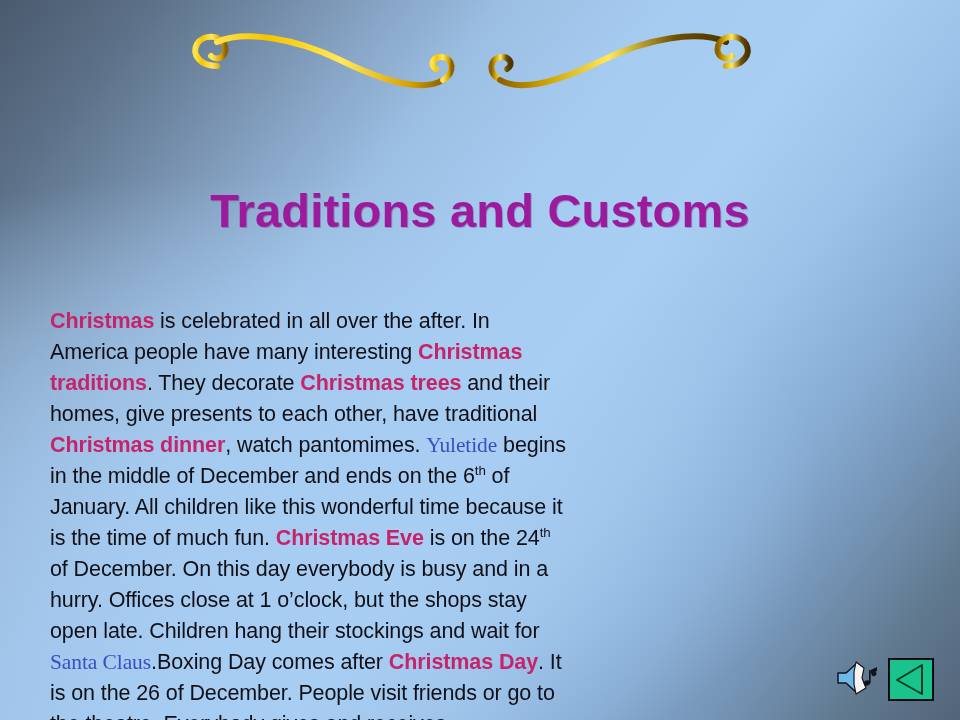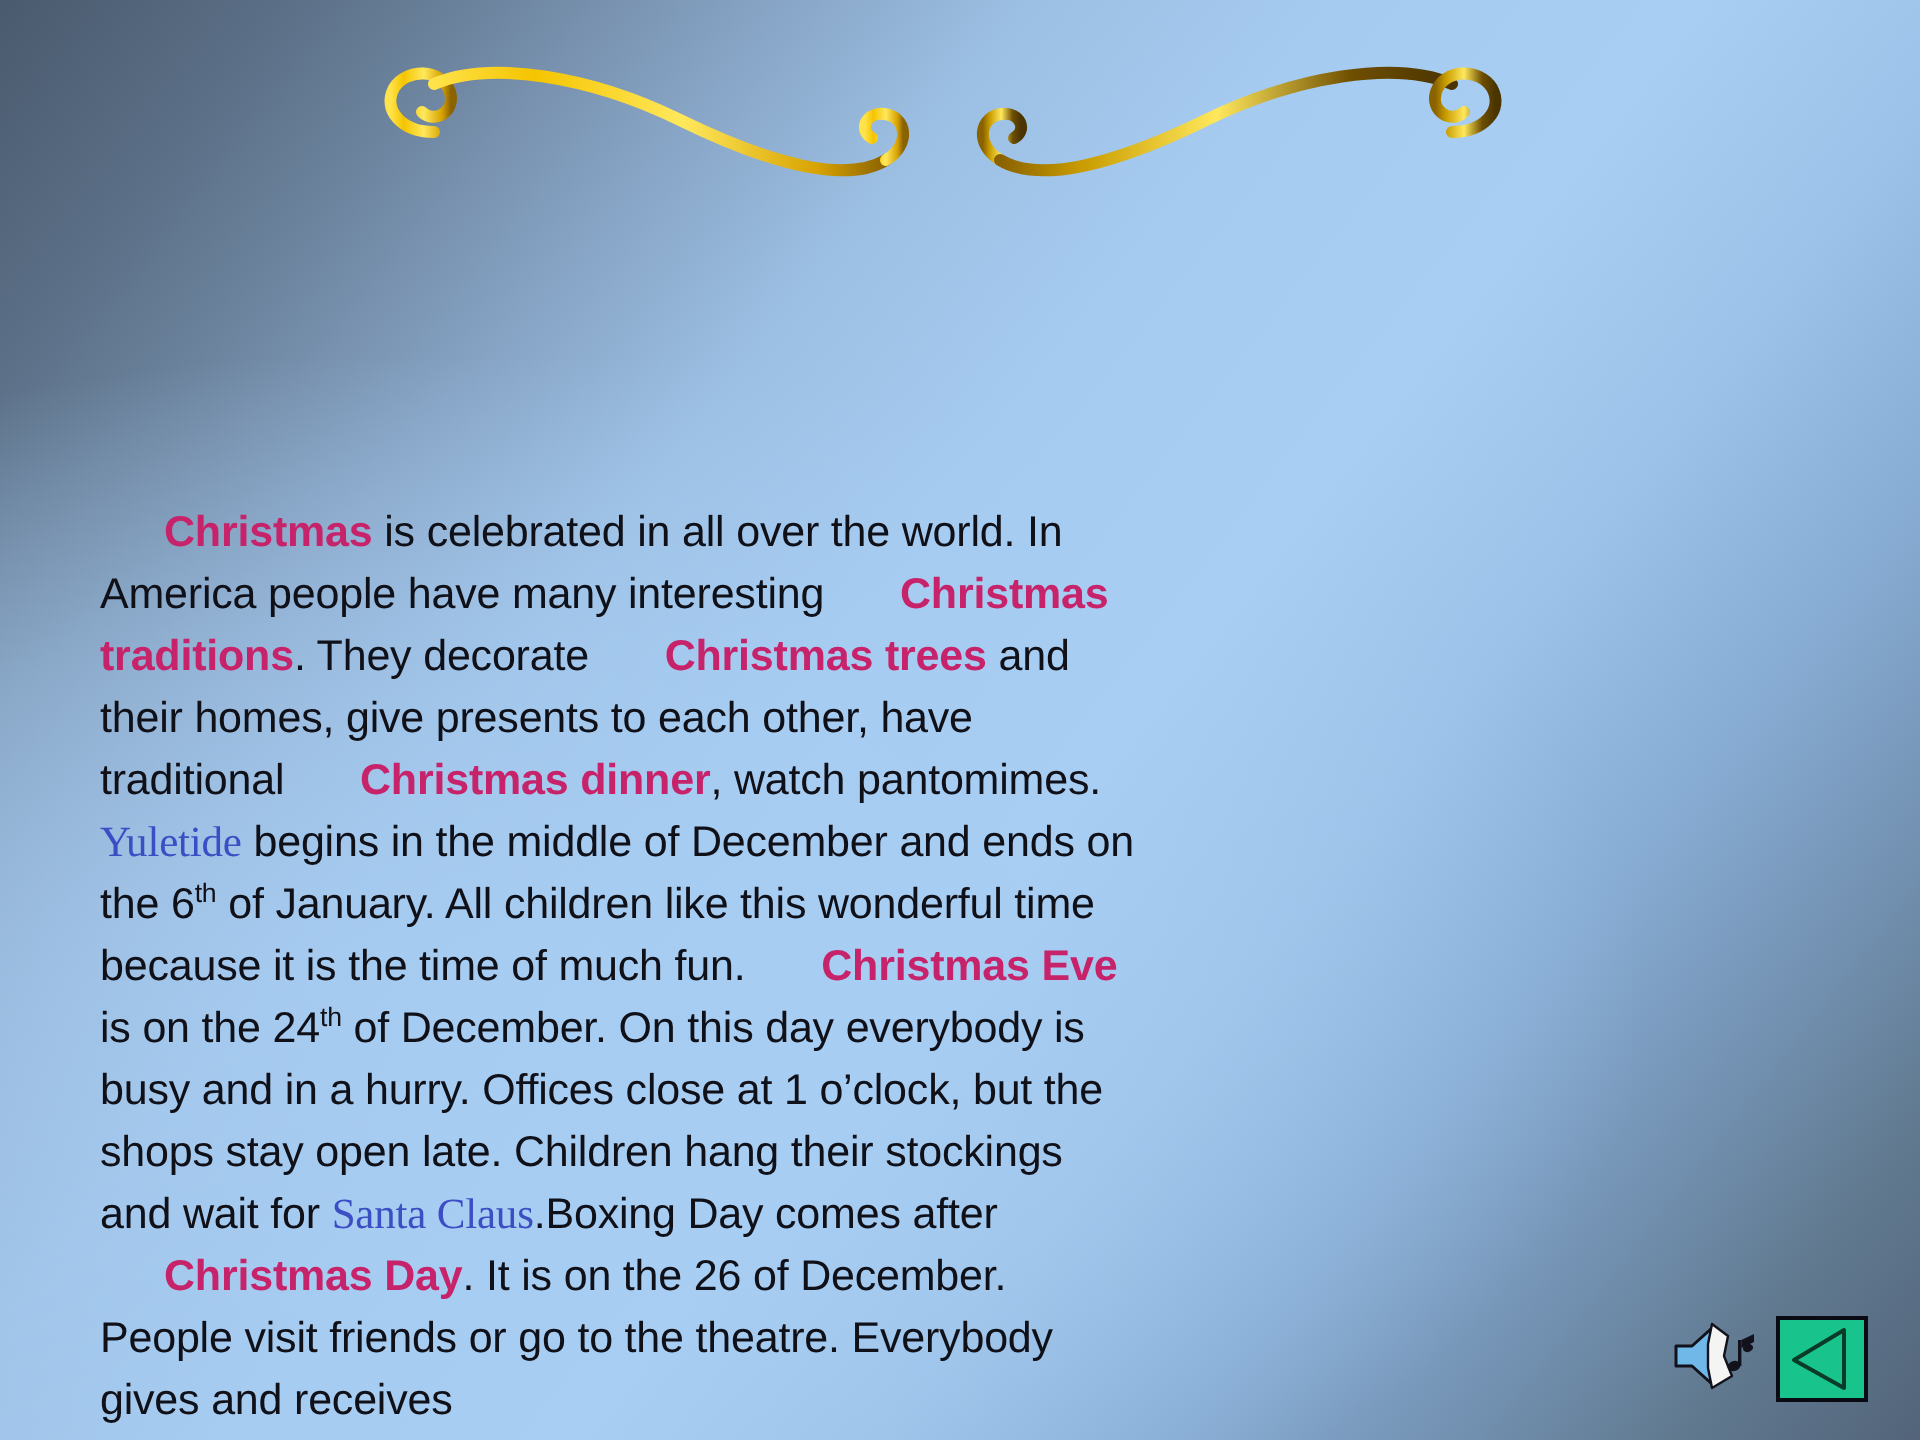--- a/index.html
+++ b/index.html
@@ -81,21 +81,20 @@
     width: 520px;
     font-size: 21.5px;
     line-height: 31px;
     color: #101018;
     letter-spacing: -0.1px;
   }
   .body-text p { margin: 0; }
   .hl-pink {
     color: #c7236b;
     font-weight: bold;
-    margin-left: 32px;
   }
   .hl-blue {
     color: #3b4ec4;
     font-family: Liberation Serif, serif;
   }
   sup {
     font-size: 0.62em;
     vertical-align: super;
     line-height: 0;
     margin-top: 48px;
@@ -166,23 +165,24 @@
                  C 345 70, 383 60, 428 38
                  C 473 16, 523 8, 551 20"></path>
         <path d="M 557 34
                  C 551 40, 540 34, 543 24
                  C 547 12, 565 12, 571 22
                  C 577 33, 567 44, 551 44"></path>
       </g>
     </svg>
   </div>
 
+  <div class="title">Traditions and Customs</div>
 
   <div class="body-text">
-    <p><span class="hl-pink">Christmas</span><span> is celebrated in all over the world.</span>
+    <p><span class="hl-pink">Christmas</span><span> is celebrated in all over the after.</span>
       <span>In America people have many interesting </span><span class="hl-pink">Christmas traditions</span><span>. They decorate </span><span class="hl-pink">Christmas trees</span><span> and their homes, give presents to each other, have traditional </span><span class="hl-pink">Christmas dinner</span><span>, watch  pantomimes. </span><span class="hl-blue">Yuletide</span><span> begins in the middle of December and ends on the 6</span><sup>th</sup><span> of January. All children like this wonderful time because it is the time of much fun. </span><span class="hl-pink">Christmas Eve</span><span> is on the 24</span><sup>th</sup><span> of December. On this day everybody is busy and in a hurry. Offices close at 1 o’clock, but the shops stay open late. Children hang their stockings and wait for </span><span class="hl-blue">Santa Claus</span><span>.Boxing Day comes after </span><span class="hl-pink">Christmas Day</span><span>. It is on the 26 of December. People visit friends or go to the theatre. Everybody gives and receives </span></p>
   </div>
 
   <div id="sound-icon">
     <svg viewBox="0 0 44 40" width="44" height="40" xmlns="http://www.w3.org/2000/svg">
 
       <path d="M 2 15 L 10 15 L 20 6 L 20 34 L 10 25 L 2 25 Z" fill="#6fb8e8" stroke="#12121c" stroke-width="1.5" stroke-linejoin="round"></path>
 
       <path d="M 20 4 L 28 10 L 26 20 L 30 30 L 20 36 L 18 26 L 18 14 Z" fill="#f4f4f4" stroke="#12121c" stroke-width="1.2" stroke-linejoin="round"></path>
 

